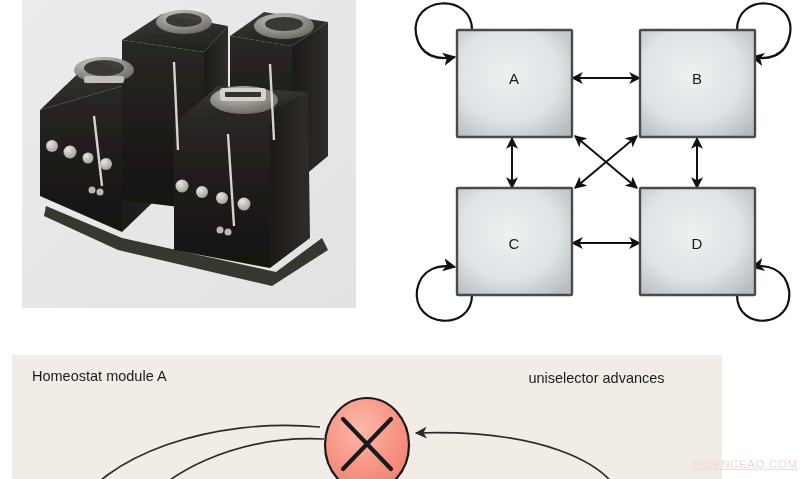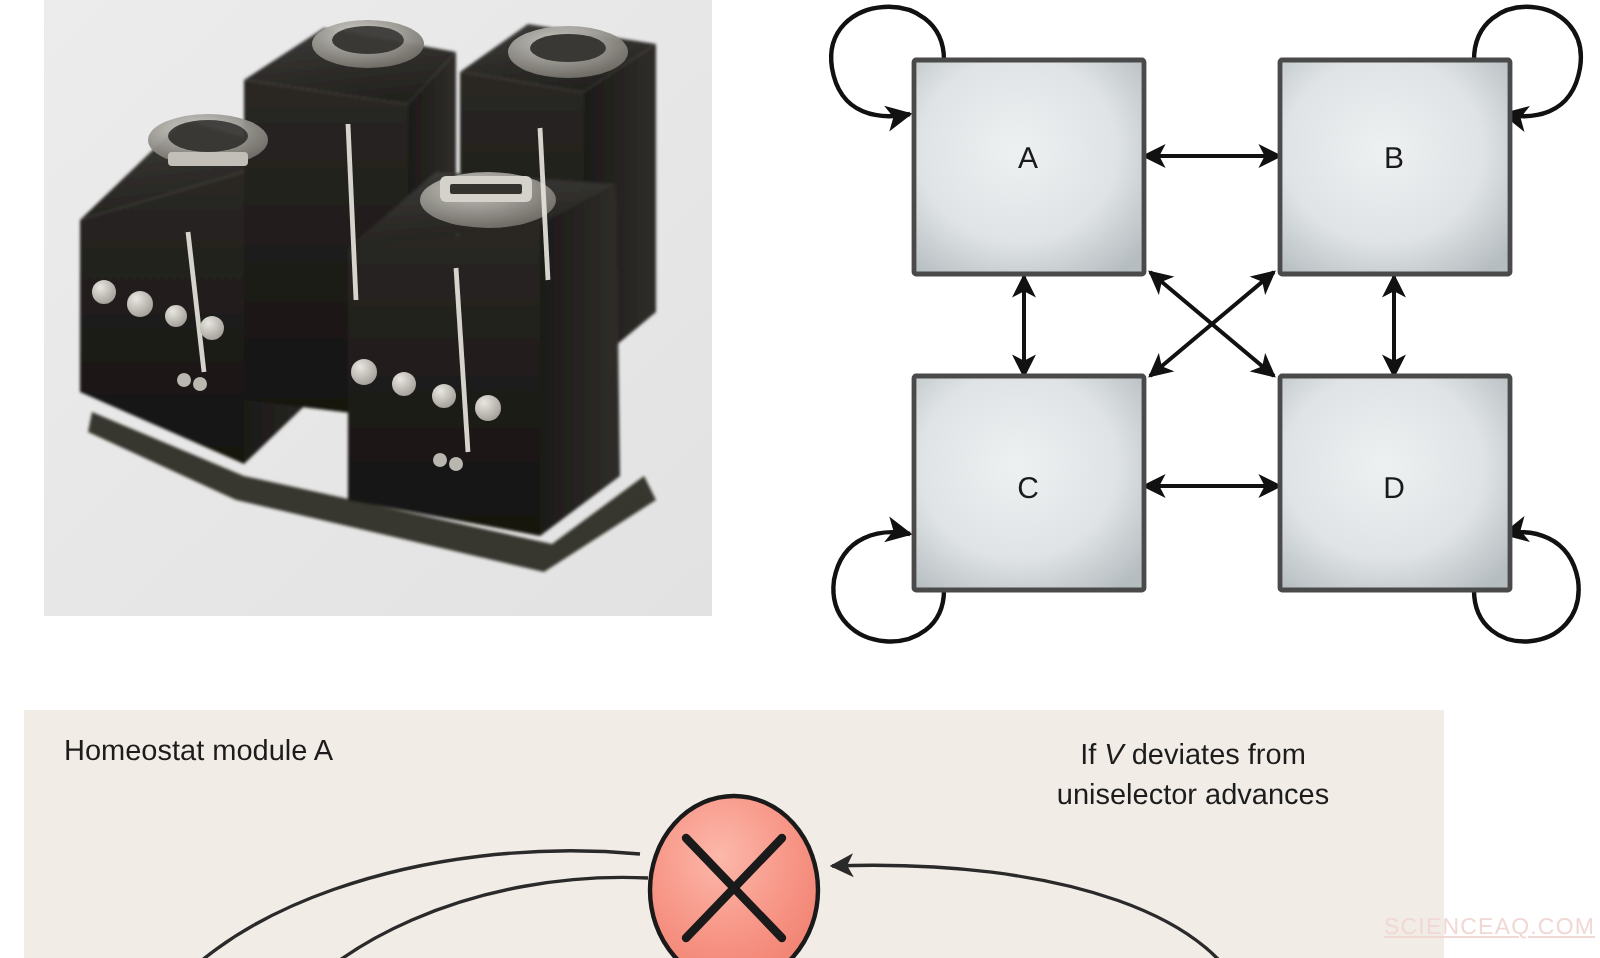--- a/index.html
+++ b/index.html
@@ -279,18 +279,17 @@
       <g stroke="#1a1a1a" stroke-width="4.2" stroke-linecap="round">
         <line x1="331" y1="64" x2="379" y2="114"></line>
         <line x1="379" y1="64" x2="331" y2="114"></line>
       </g>
     </g>
   </svg>
 
   <div id="module-title">Homeostat module A</div>
 
   <div id="uniselector-note">
-    <div><span>If </span><span class="it">V</span><span> deviates from</span></div>
     <div>uniselector advances</div>
   </div>
 </div>
 
 <div id="watermark">SCIENCEAQ.COM</div>
 
 </body></html>

